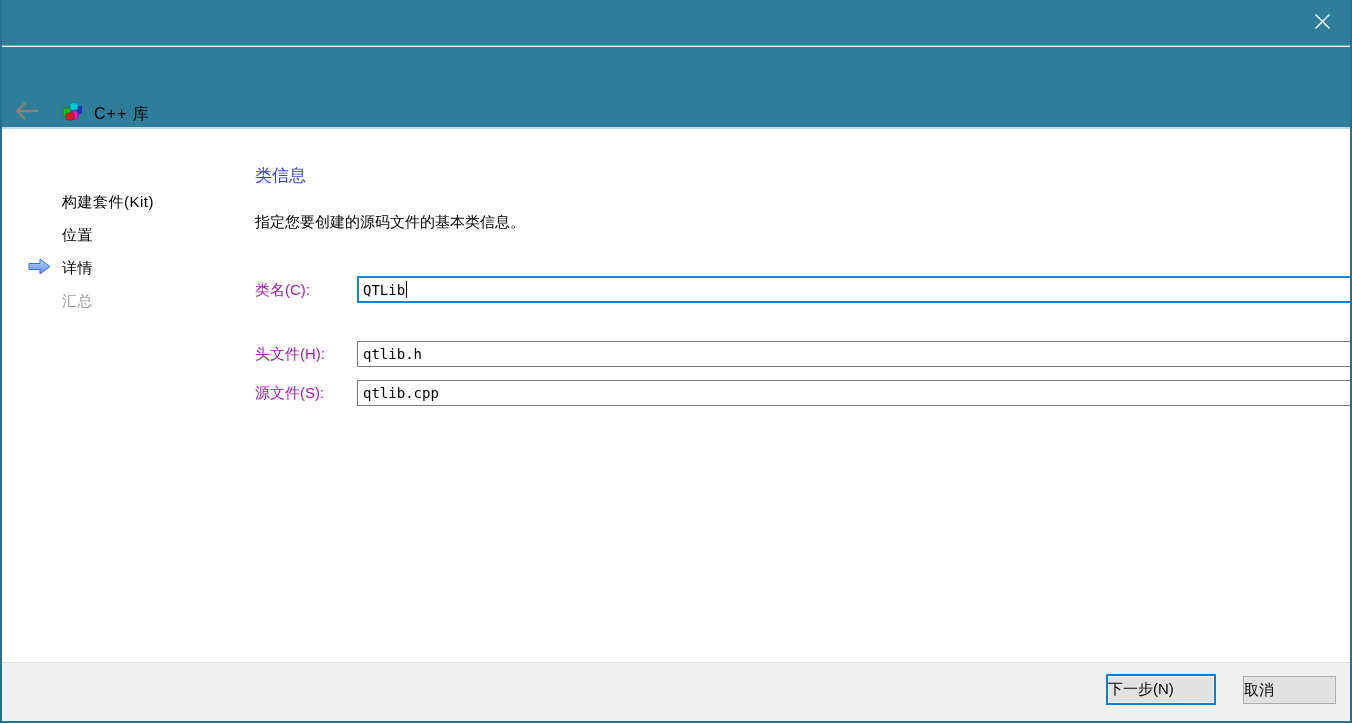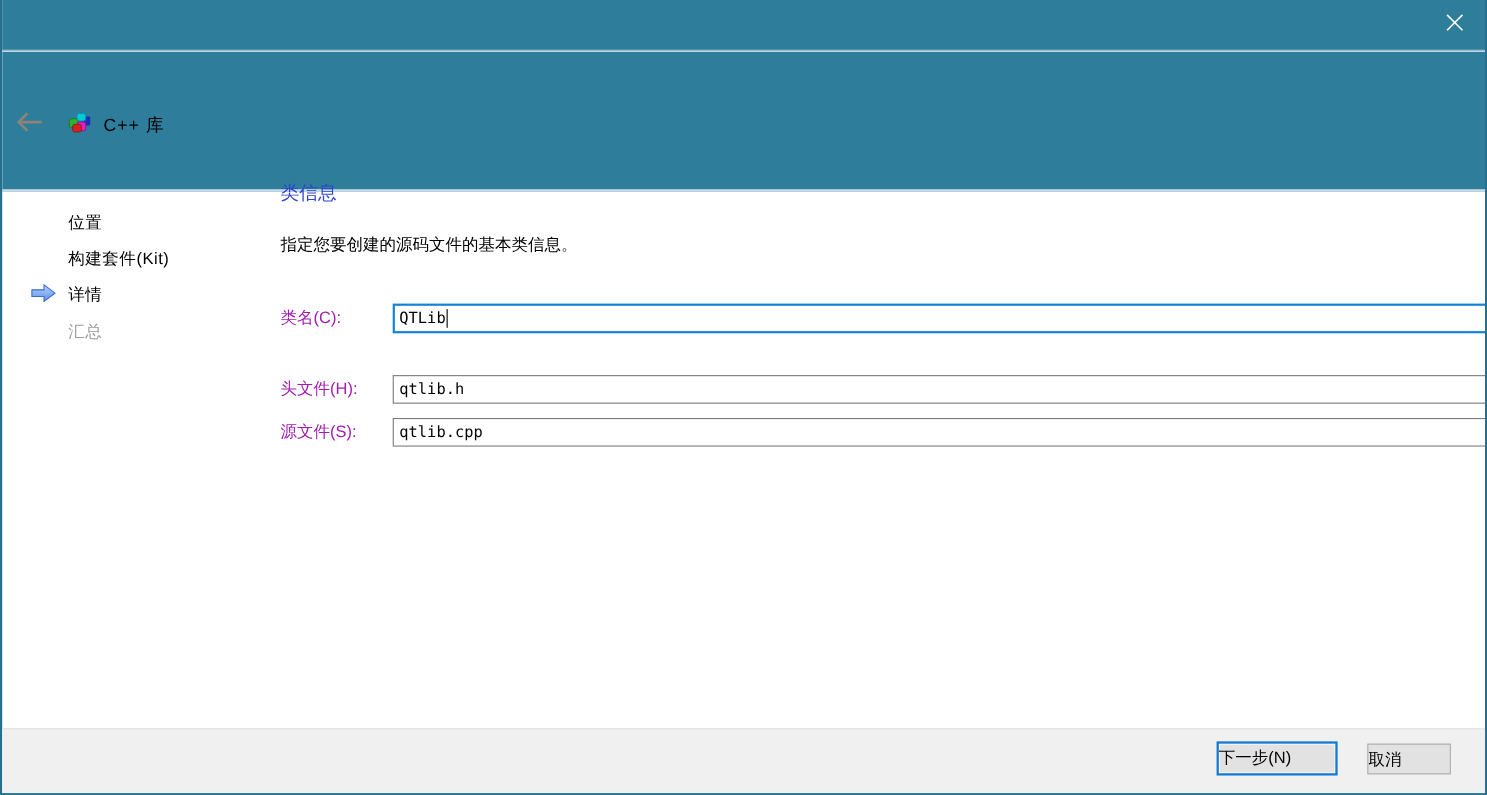--- a/index.html
+++ b/index.html
@@ -21,21 +21,21 @@
     border-bottom:1px solid rgba(255,255,255,0.35);
   }
   .close-btn {
     position:absolute; top:10px; right:15px;
     width:30px; height:26px;
     display:flex; align-items:center; justify-content:center;
     cursor:default;
   }
   
   .header {
-    position:absolute; top:47px; left:0; right:0; height:127px;
+    position:absolute; top:47px; left:0; right:0; height:82px;
     background:#2d7d9b;
     border-bottom:2px solid #c6dbe5;
   }
   .back-arrow { position:absolute; left:12px; top:53px; width:26px; height:22px; }
   .header-icon { position:absolute; left:60px; top:55px; width:21px; height:21px; }
   .header-title {
     position:absolute; left:92px; top:57px;
     font-size:16px; color:#000000; letter-spacing:1px;
   }
   
@@ -90,21 +90,21 @@
     font-family:"Liberation Sans","DejaVu Sans",sans-serif;
     font-size:15px; color:#000000;
     display:flex; align-items:center; justify-content:flex-start;
     cursor:default;
   }
   .btn-next {
     left:1104px; top:674px; width:110px; height:31px;
     border:2px solid #0f7ad8;
     box-shadow: inset 0 0 0 1px #f6f6f6;
   }
-  .btn-cancel { left:1241px; top:676px; width:76px; height:28px; }
+  .btn-cancel { left:1241px; top:676px; width:93px; height:28px; }
 </style>
 </head>
 <body>
 
 <div class="window">
 
   <div class="titlebar">
     <div class="close-btn">
       <span>
         <svg width="17" height="17" viewBox="0 0 17 17">
@@ -132,25 +132,25 @@
         <rect x="8" y="9" width="8" height="8" rx="2" fill="#e21ec2" stroke="#8d0b78" stroke-width="0.6"></rect>
         <rect x="4" y="11" width="8" height="7" rx="2" fill="#d42222" stroke="#7d0f0f" stroke-width="0.6"></rect>
       </svg>
     </div>
     <div class="header-title">C++ 库</div>
   </div>
 
   <div class="sidebar">
     <div class="side-item">
       <div class="side-arrow-slot"></div>
-      <span class="side-label">位置</span>
+      <span class="side-label">构建套件(Kit)</span>
     </div>
     <div class="side-item">
       <div class="side-arrow-slot"></div>
-      <span class="side-label">构建套件(Kit)</span>
+      <span class="side-label">位置</span>
     </div>
     <div class="side-item">
       <div class="side-arrow-slot">
         <span>
           <svg width="23" height="17" viewBox="0 0 23 17">
             <defs>
               <linearGradient id="ag" x1="0" y1="0" x2="0" y2="1">
                 <stop offset="0" stop-color="#bcd4fa"></stop>
                 <stop offset="1" stop-color="#5b8df0"></stop>
               </linearGradient>

